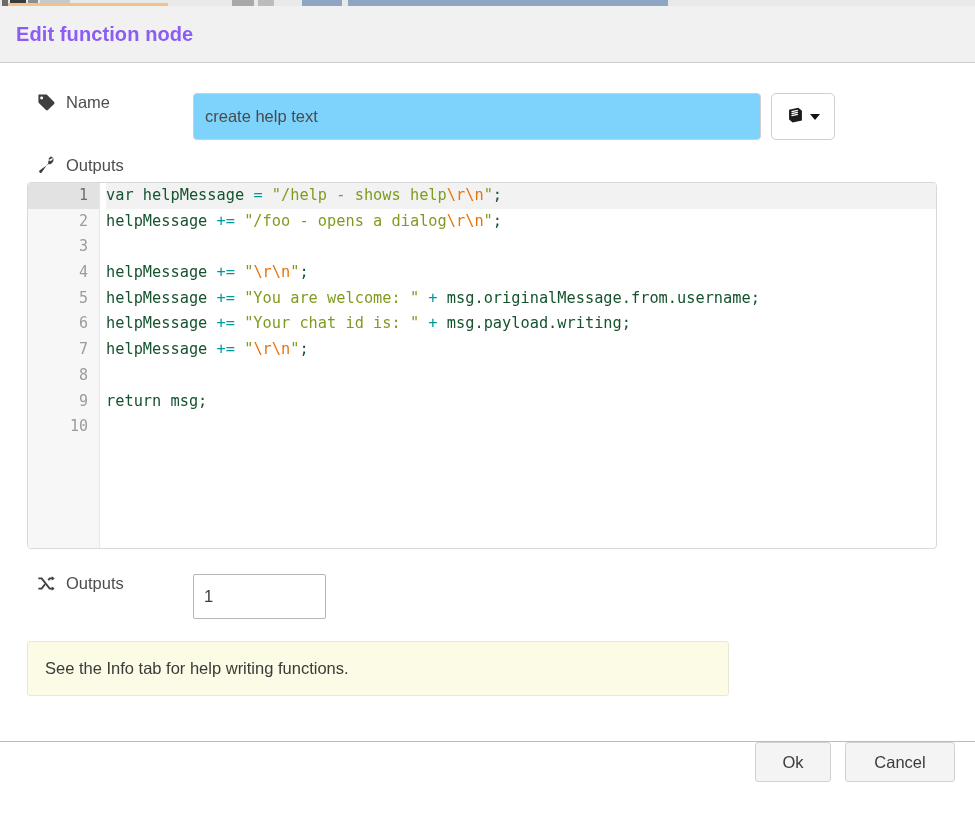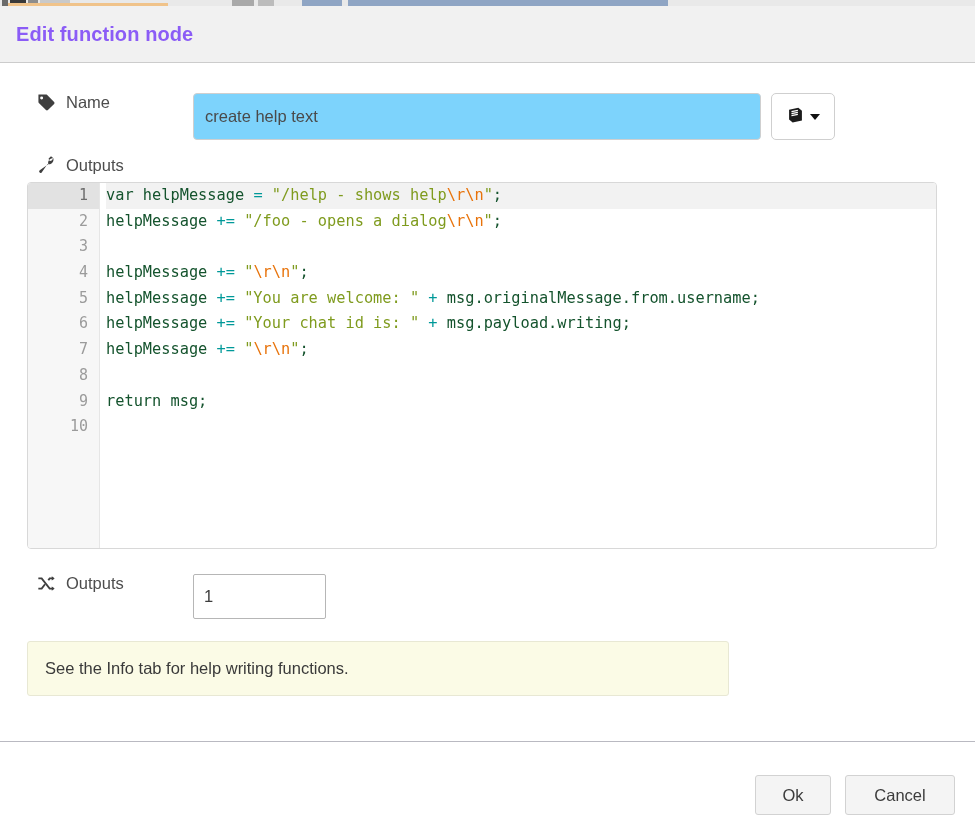--- a/index.html
+++ b/index.html
@@ -148,21 +148,21 @@
     border-radius: 3px;
     display: flex; align-items: center;
     padding: 0 17px;
     font-size: 16.5px; color: #3a3a3a;
   }
 
   
   #footer {
     flex: 0 0 74px; height: 74px;
     border-top: 1px solid #b9b9c1;
-    display: flex; align-items: flex-end; justify-content: flex-end;
+    display: flex; align-items: flex-start; justify-content: flex-end;
     padding-right: 20px; gap: 14px;
     background: #fff;
   }
   .fbtn {
     min-width: 76px; height: 40px;
     padding: 0 18px;
     border: 1px solid #d2d2d2; border-radius: 3px;
     background: #f4f4f4; color: #3c3c3c;
     font-size: 16.5px; font-family: "Liberation Sans", sans-serif;
     cursor: pointer;

